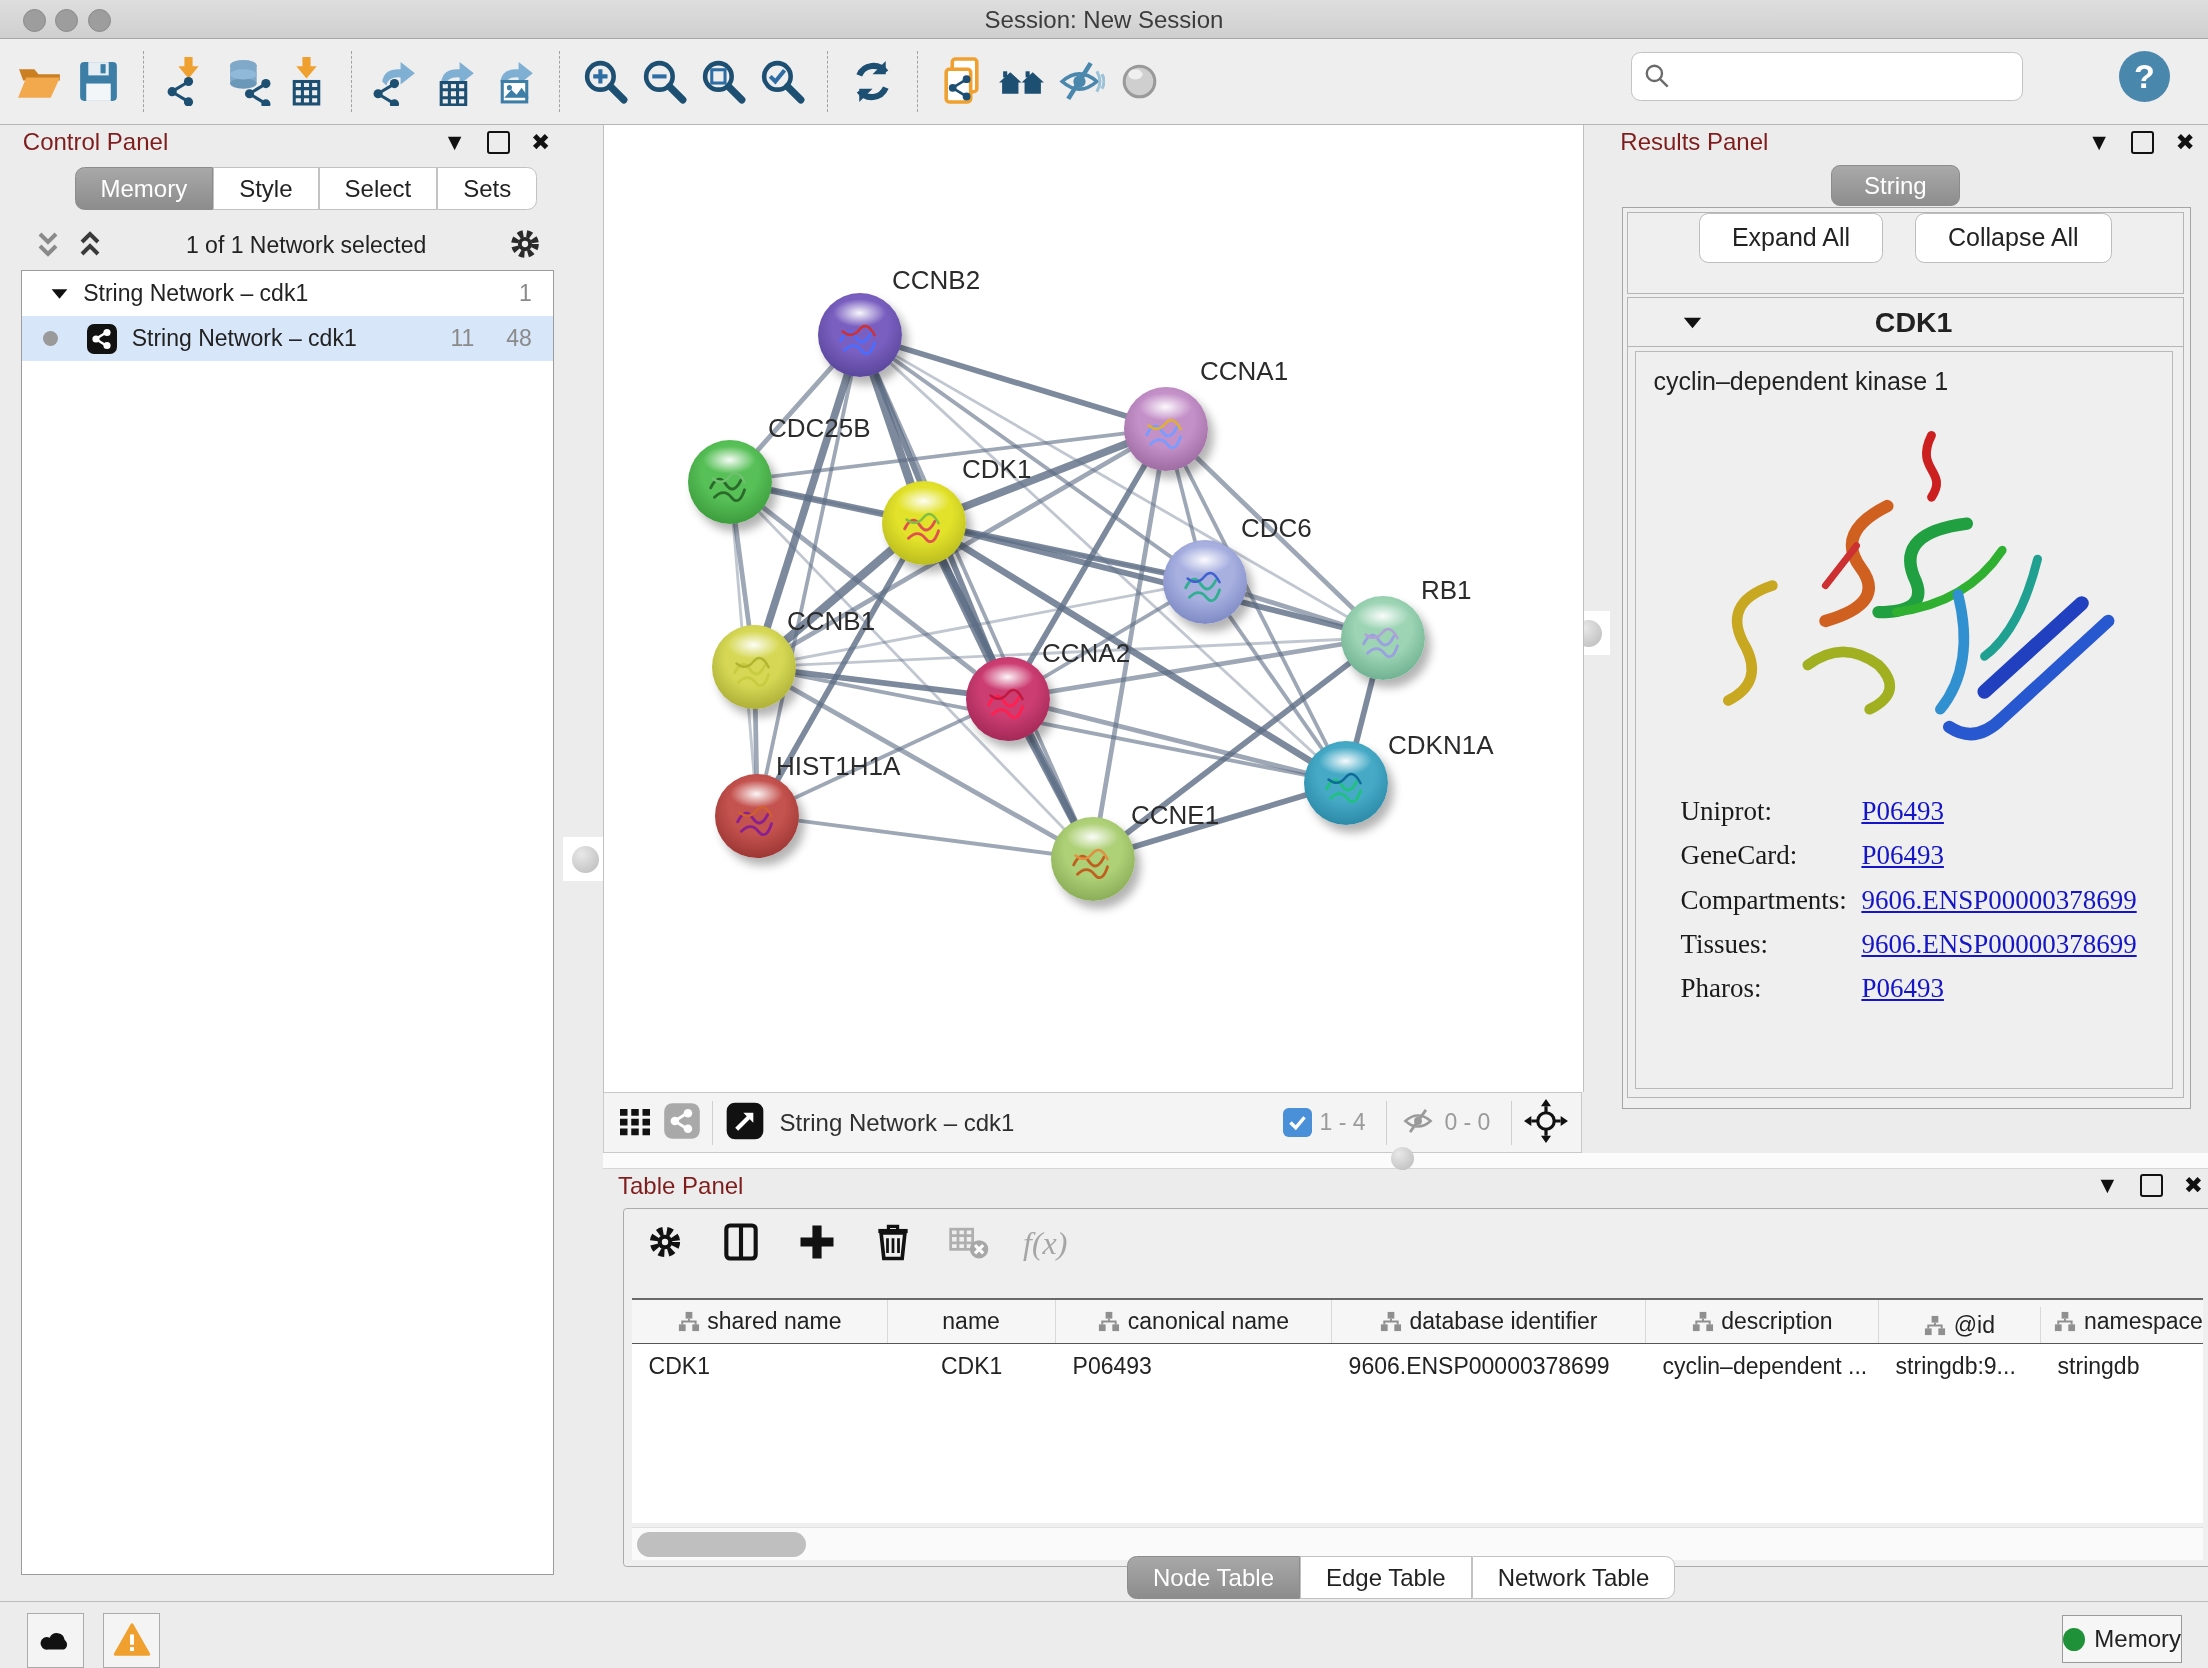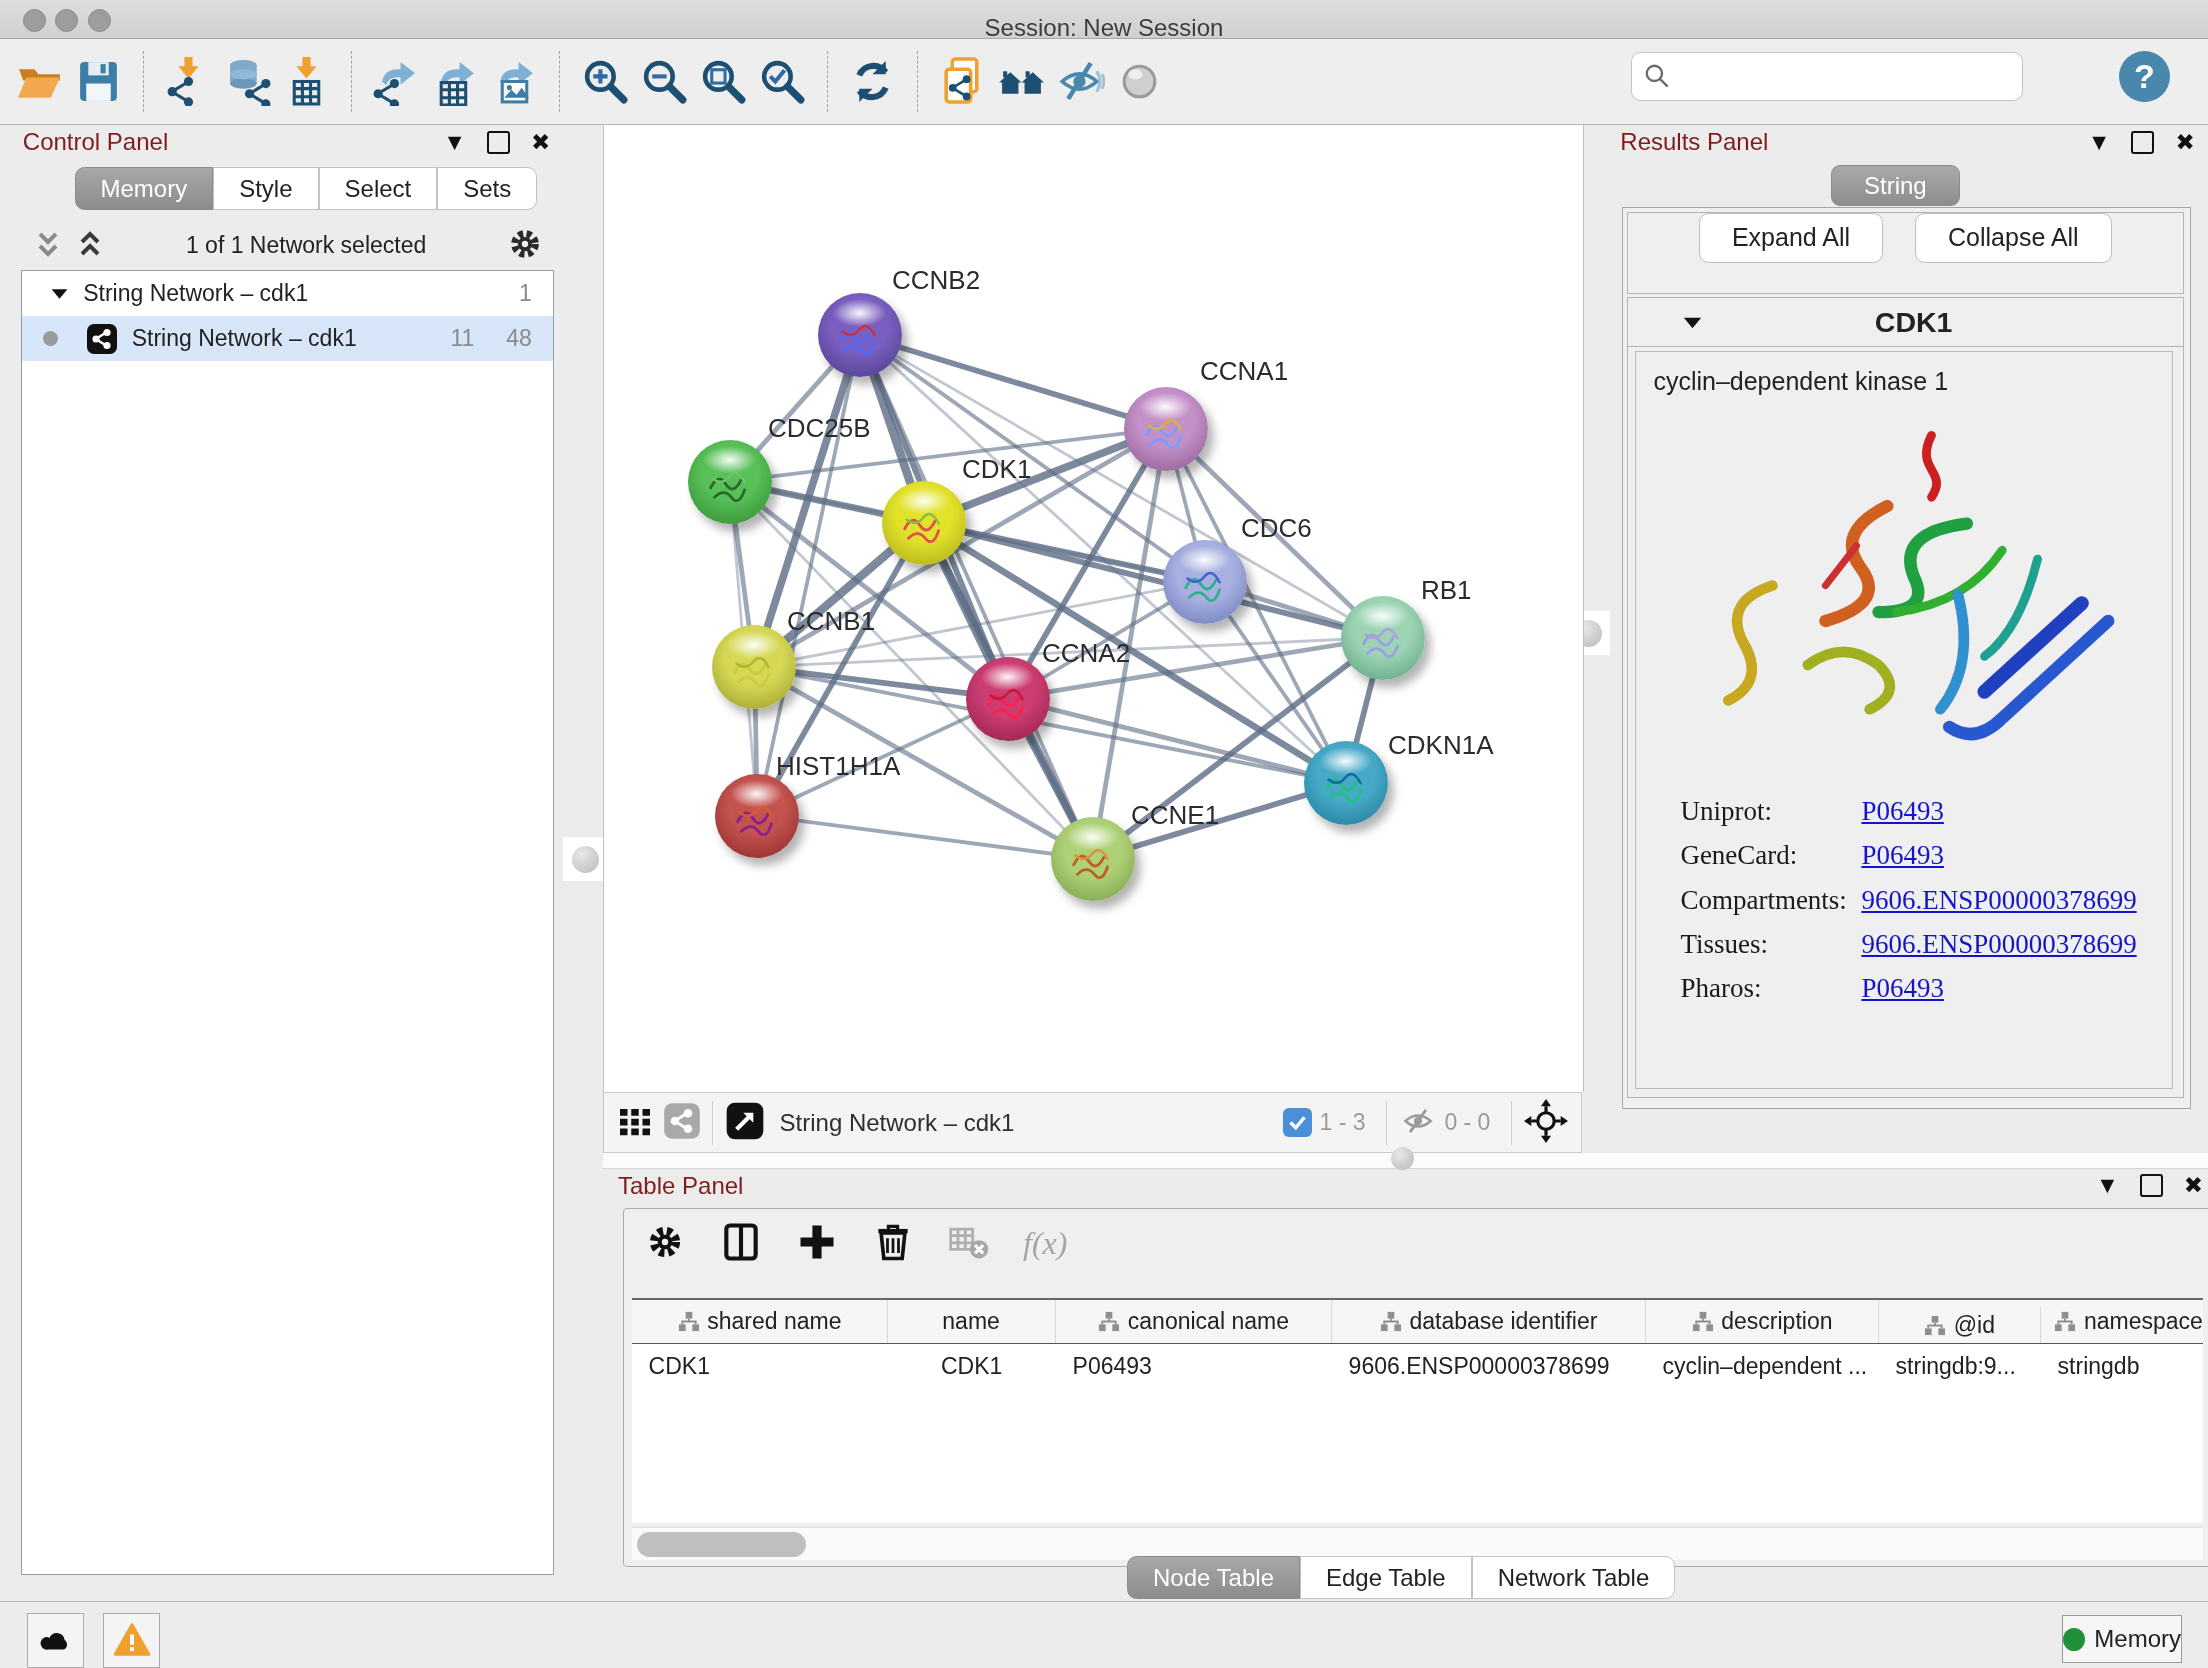--- a/index.html
+++ b/index.html
@@ -3,21 +3,21 @@
 <meta charset="utf-8">
 <style>
   html,body{margin:0;padding:0;width:2208px;height:1668px;overflow:hidden;
     font-family:"Liberation Sans",sans-serif;background:#ececec;color:#222;}
   
   #titlebar{position:absolute;left:0;top:0;width:2208px;height:38px;
     background:linear-gradient(#dedede,#cfcfcf);border-bottom:1px solid #a8a8a8;}
   .traffic{position:absolute;top:8.6px;width:21px;height:21px;border-radius:50%;
     background:#9d9d9d;border:1px solid #8a8a8a;}
   #win-title{position:absolute;top:5.7px;left:0;width:100%;text-align:center;
-    font-size:24px;color:#3c3c3c;margin-top:8px;}
+    font-size:24px;color:#3c3c3c;}
   #toolbar{position:absolute;left:0;top:39px;width:2208px;height:85px;
     background:#eeeeee;border-bottom:1px solid #b5b5b5;display:flex;align-items:center;}
   .tb-group{display:flex;align-items:center;height:100%;padding:0 9.5px;}
   .tb-btn{width:59px;height:59px;display:flex;align-items:center;justify-content:center;cursor:default;}
   .tb-btn svg{width:49px;height:49px;}
   .tb-sep{width:0;height:61px;border-left:1.9px dashed #a2a2a2;margin:0 5.7px;}
   #tb-search{position:absolute;left:1631px;top:52px;width:392px;height:49px;background:#fff;
     border:1.9px solid #c3c3c3;border-radius:9.5px;display:flex;align-items:center;padding:0 11.4px;box-sizing:border-box;}
   #tb-search input{border:none;outline:none;font-size:23px;width:323px;background:transparent;}
   #tb-help{position:absolute;left:2119px;top:51px;width:51px;height:51px;border-radius:50%;
@@ -546,21 +546,21 @@
       <path d="M14 34 30 18" stroke="#fff" stroke-width="5"></path>
       <path d="M22 14h12v12z" fill="#fff"></path>
     </svg>
   </span>
   <span id="nf-title">String Network – cdk1</span>
   <span id="nf-check">
     <svg width="21" height="21" viewBox="0 0 24 24">
         <path d="M4 12l6 6 10-12" stroke="#fff" stroke-width="4" fill="none"></path>
       </svg>
   </span>
-  <span class="nf-count">1 - 3</span>
+  <span class="nf-count">1 - 4</span>
   <span class="fsep"></span>
   <span>
     <svg width="38" height="38" viewBox="0 0 48 48">
       <path d="M8 24q16-14 32 0q-16 14-32 0z" fill="none" stroke="#9a9a9a" stroke-width="3"></path>
       <circle cx="24" cy="24" r="5" fill="#9a9a9a"></circle>
         <path d="M14 38 34 10" stroke="#9a9a9a" stroke-width="3.5"></path>
     </svg>
   </span>
   <span class="nf-count">0 - 0</span>
   <span class="fsep"></span>

